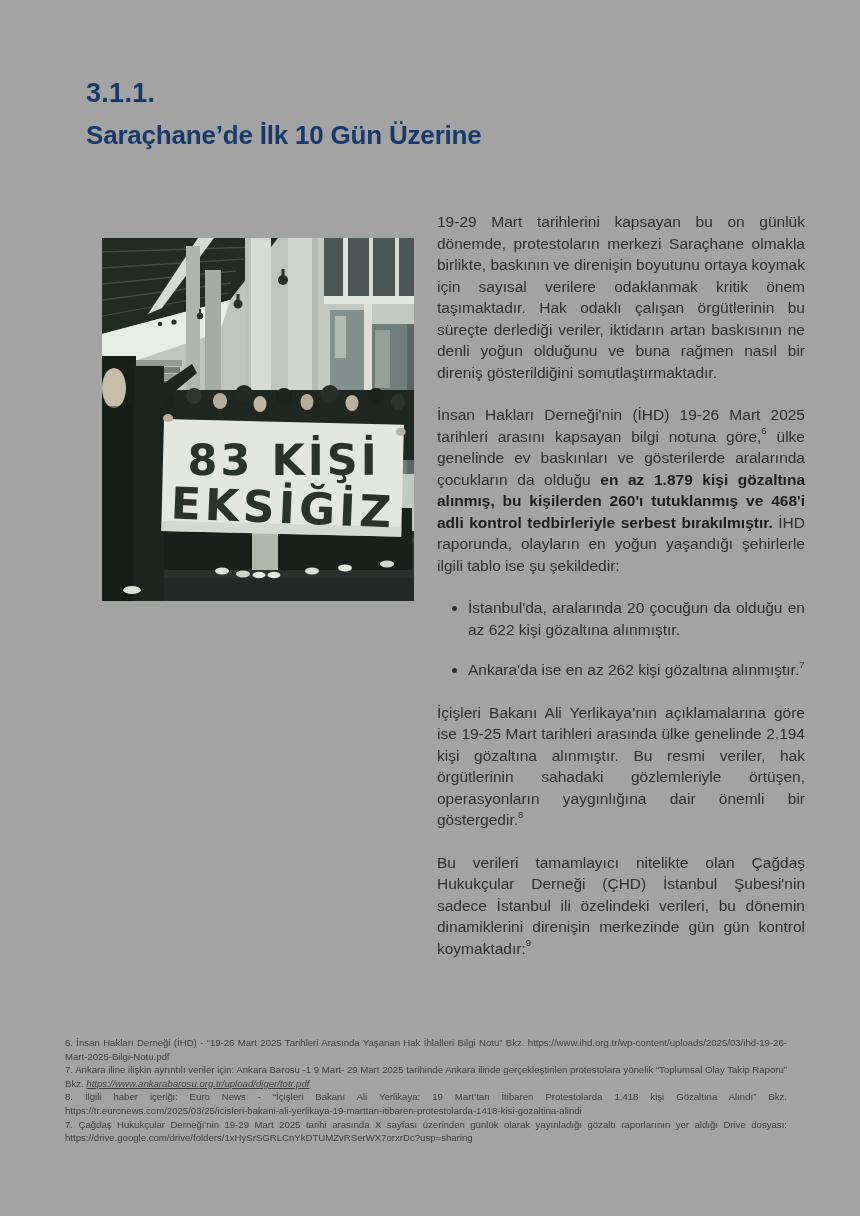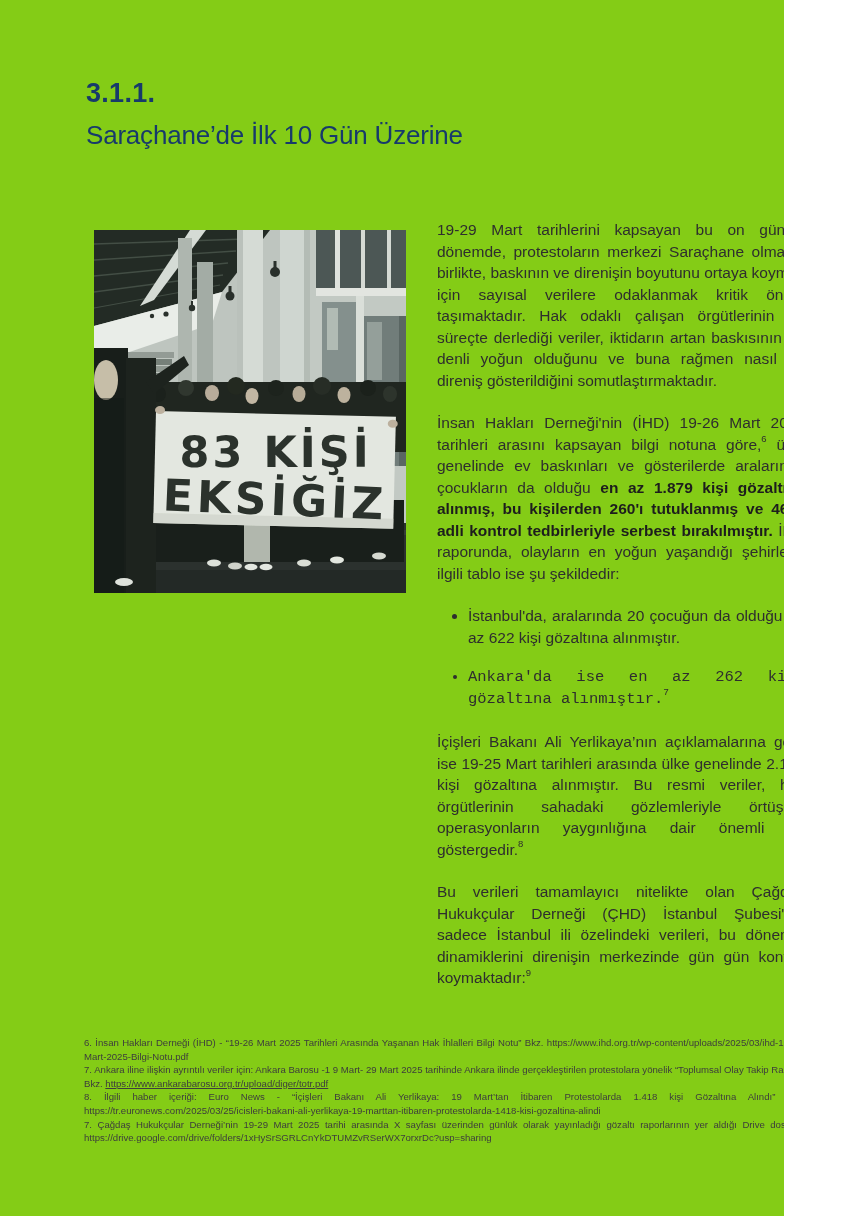--- a/index.html
+++ b/index.html
@@ -1,45 +1,45 @@
 <!DOCTYPE html>
 <html><head>
 <meta charset="utf-8">
 <style>
   html,body{margin:0;padding:0;background:#ffffff;}
   .page{
-    position:relative;width:784px;height:1216px;background:#84cc16;
+    position:relative;width:860px;height:1216px;background:#a3a3a3;
     font-family:"Liberation Sans",sans-serif;overflow:hidden;
   }
   
   .header{position:absolute;left:86px;top:78px;color:#173a6b;}
   .section-number{font-size:27px;font-weight:800;letter-spacing:.3px;margin:0 0 9px 0;}
-  .title{margin:0;font-size:26px;font-weight:400;line-height:35px;letter-spacing:-.2px;}
+  .title{margin:0;font-size:26px;font-weight:700;line-height:35px;letter-spacing:-.2px;}
   .title .title-line{display:block;}
   
-  .photo{position:absolute;left:86px;top:222px;width:312px;height:363px;margin:8px;}
+  .photo{position:absolute;left:86px;top:222px;width:312px;height:363px;margin:16px;}
   .photo svg{display:block;width:100%;height:100%;}
   
   .article{
-    position:absolute;left:437px;top:219px;width:368px;
+    position:absolute;left:437px;top:211px;width:368px;
     font-size:15.5px;line-height:21.5px;text-align:justify;color:#2e2e2e;
   }
   .article p{margin:0 0 21px 0;}
   .article .bold{font-weight:bold;color:#1d1d1d;}
   sup{font-size:9.5px;line-height:0;position:relative;top:-1px;}
   ul.bullets{margin:0 0 21px 0;padding:0 0 0 31px;list-style:disc;}
   ul.bullets li{margin:0 0 19px 0;text-align:justify;}
-  ul.bullets li:last-child{margin-bottom:12px;font-family:Liberation Mono, monospace;}
+  ul.bullets li:last-child{margin-bottom:12px;}
   
   .footnotes{
-    position:absolute;left:84px;top:1036px;width:722px;
+    position:absolute;left:65px;top:1036px;width:722px;
     font-size:9.6px;line-height:13.6px;color:#3d3d3d;text-align:justify;
   }
   .footnotes p{margin:0;}
-  .fn-link{text-decoration:underline;}
+  .fn-link{text-decoration:underline;font-style:italic;}
 </style>
 </head>
 <body>
 
 <div class="page">
 
   <header class="header">
     <div class="section-number">3.1.1.</div>
     <h1 class="title">
       <span class="title-line">Saraçhane’de İlk 10 Gün Üzerine</span>

